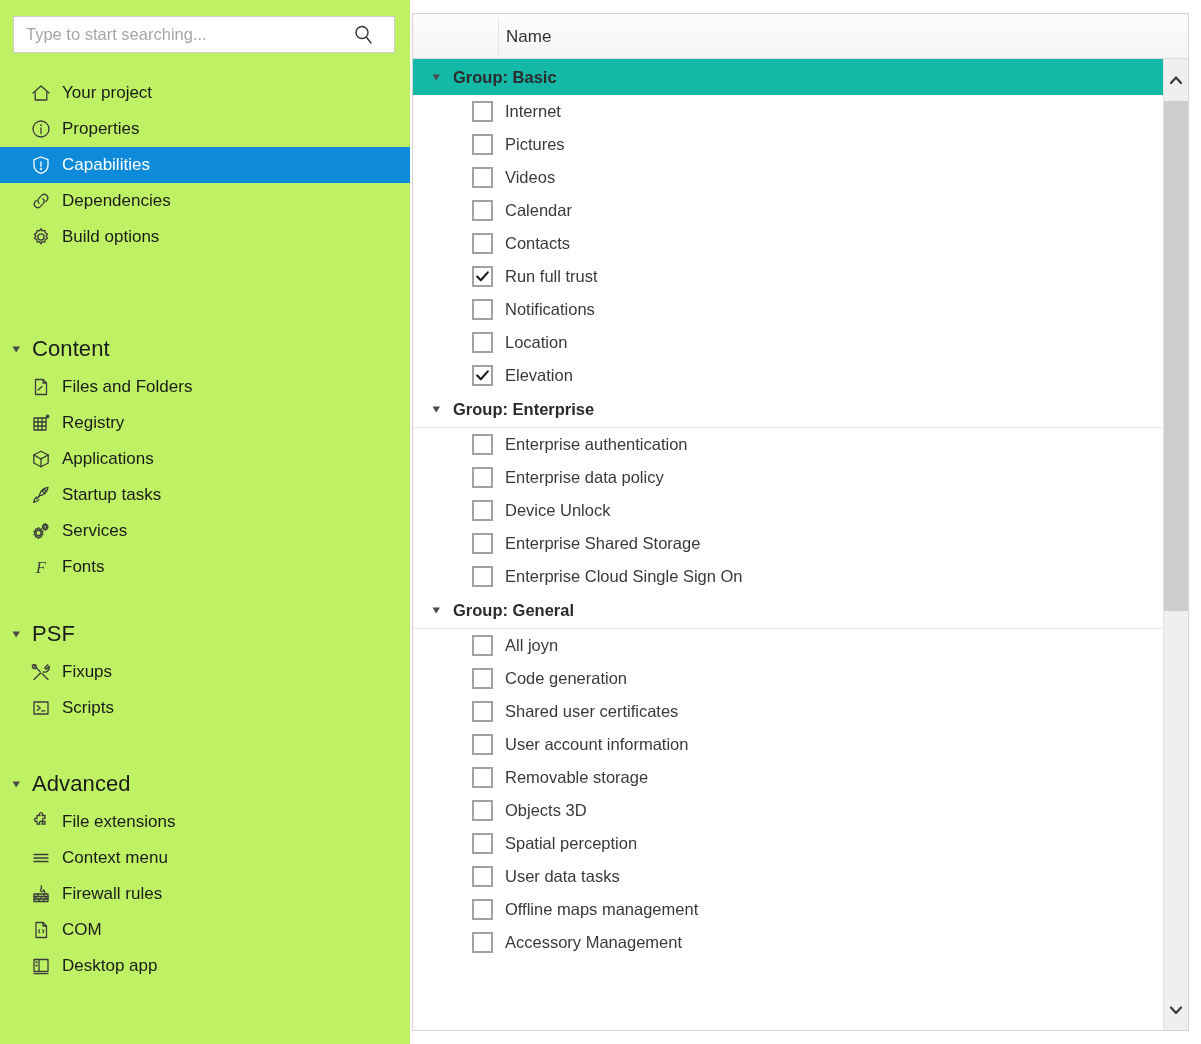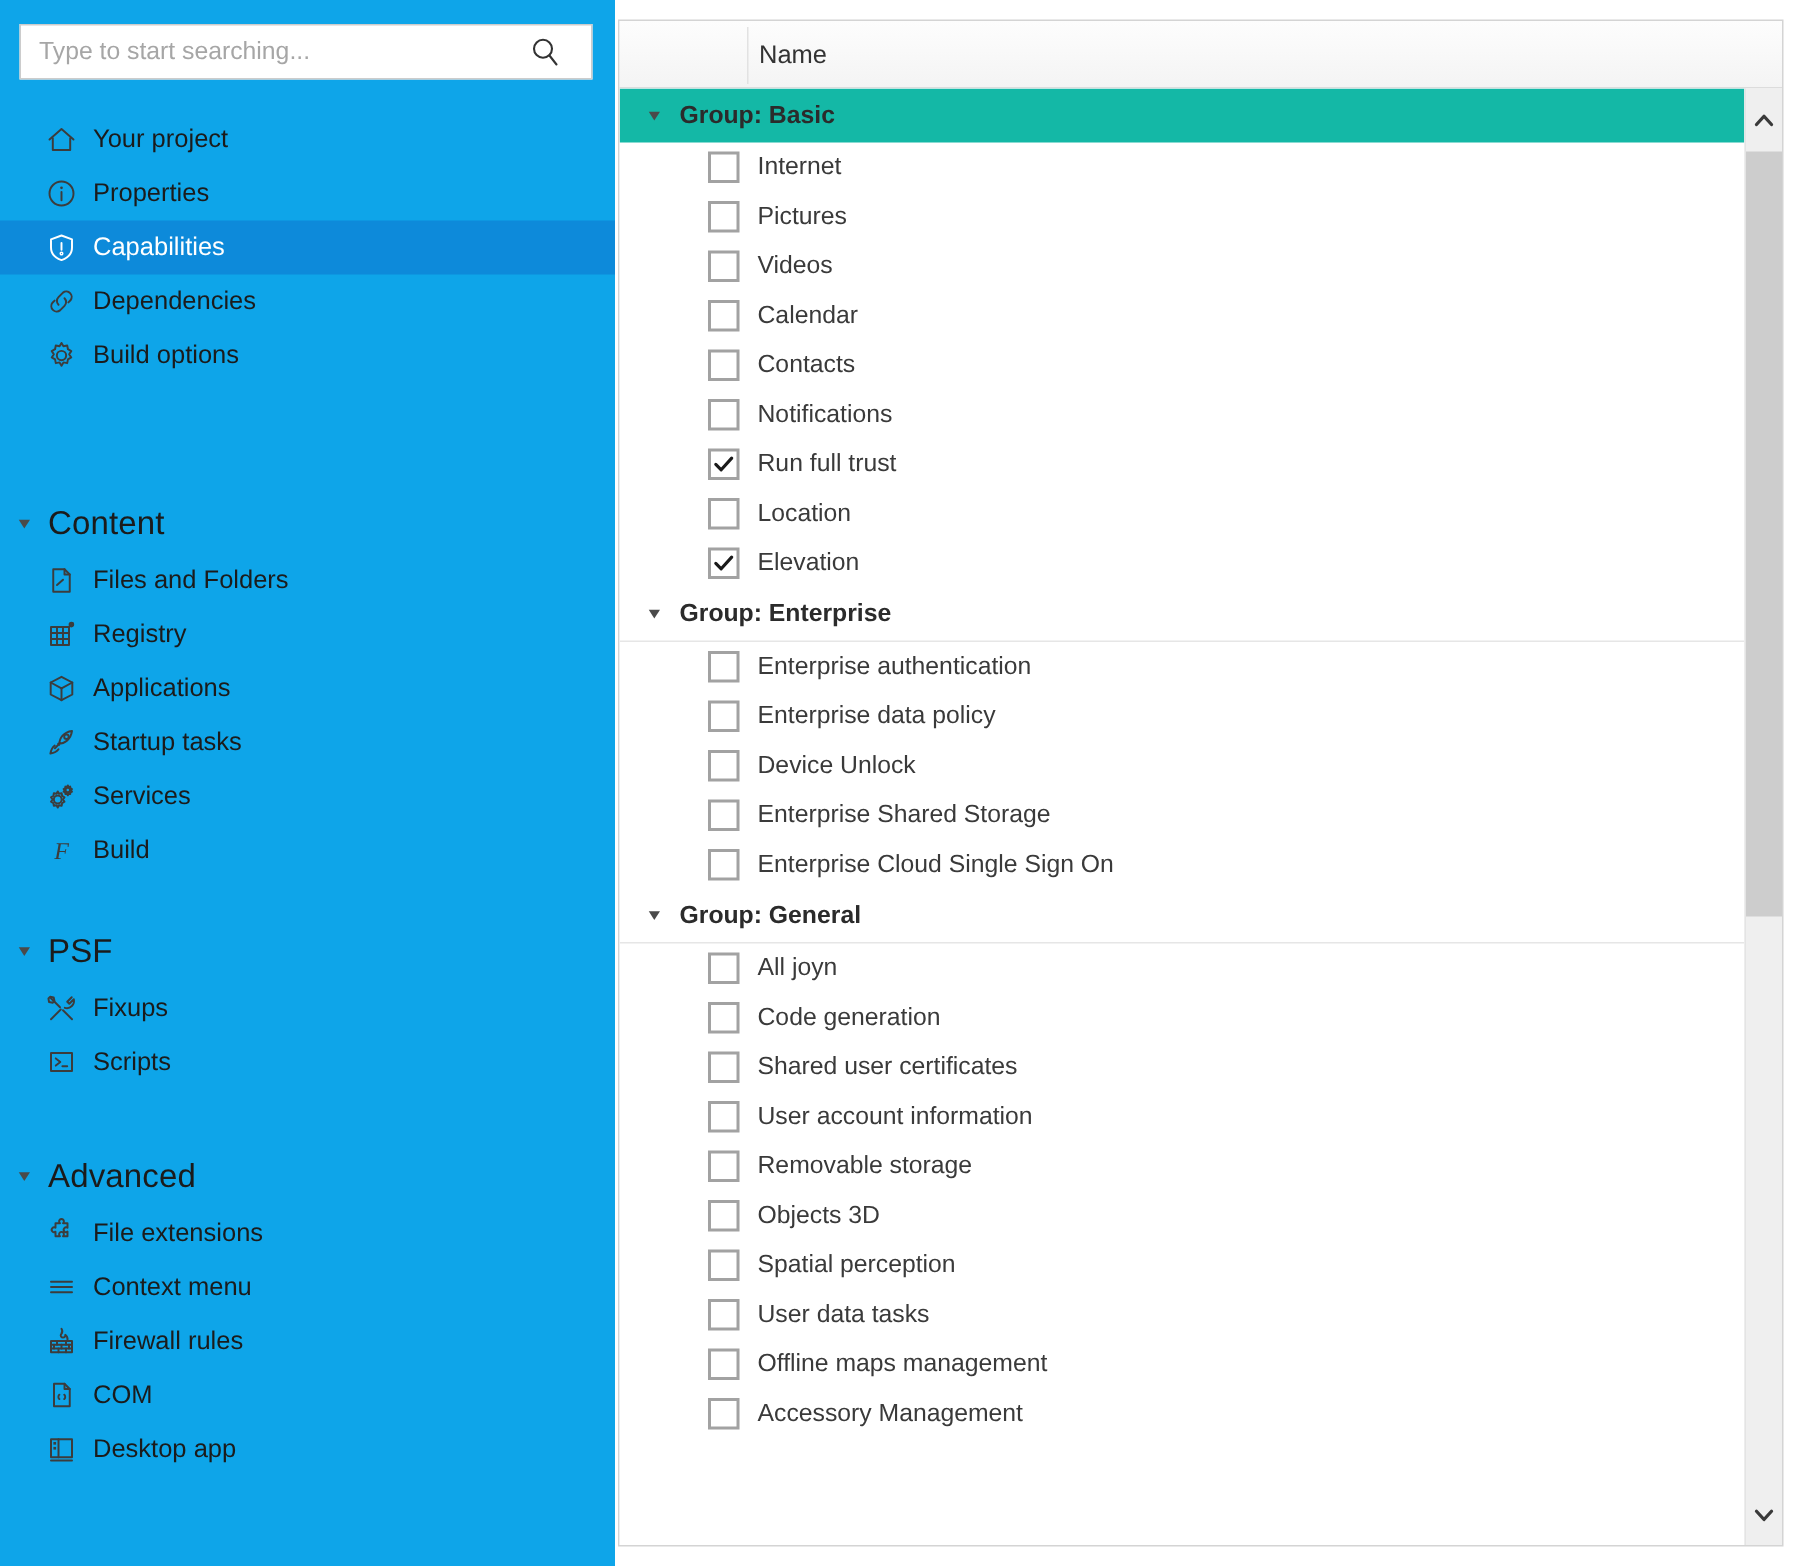--- a/index.html
+++ b/index.html
@@ -8,21 +8,21 @@
     width: 1201px; height: 1044px;
     background: #ffffff;
     font-family: "Liberation Sans", sans-serif;
     overflow: hidden;
   }
   #root { position: relative; width: 1201px; height: 1044px; background:#fff; }
 
   
   #sidebar {
     position: absolute; left:0; top:0; width:410px; height:1044px;
-    background:#0ea5e9;
+    background:#bef264;
   }
   #search-box {
     position:absolute; left:13px; top:16px; width:382px; height:37px;
     border:1px solid #cccccc; background:#ffffff;
     display:flex; align-items:center;
   }
   #search-input {
     border:none; outline:none; background:transparent;
     font-family:"Liberation Sans", sans-serif; font-size:16.5px;
     color:#333; padding-left:12px; width:330px; height:100%;
@@ -250,21 +250,21 @@
               </svg>
             </span>
             <span class="itxt">Services</span>
           </div>
           <div class="nav-item">
             <span class="ico">
               <svg width="22" height="22" viewBox="0 0 22 22">
                 <text x="11" y="16.5" font-family="Liberation Serif, serif" font-size="16" font-style="italic" fill="#3c3c3c" text-anchor="middle">F</text>
               </svg>
             </span>
-            <span class="itxt">Build</span>
+            <span class="itxt">Fonts</span>
           </div>
         </div>
         <div class="nav-section" style="top: 614px;">
           <div class="nav-header">
             <span class="tri">
               <svg width="11" height="11" viewBox="0 0 11 11">
                 <path d="M1.5 2.5 L9 2.5 L5.2 8.4 Z" fill="#4a4a4a"></path>
               </svg>
             </span>
             <span class="htxt">PSF</span>
@@ -394,30 +394,30 @@
         </div>
         <div class="cap-row">
           <span class="cb"></span>
           <span class="cap-label">Calendar</span>
         </div>
         <div class="cap-row">
           <span class="cb"></span>
           <span class="cap-label">Contacts</span>
         </div>
         <div class="cap-row">
-          <span class="cb"></span>
-          <span class="cap-label">Notifications</span>
-        </div>
-        <div class="cap-row">
           <span class="cb checked">
             <svg class="tick" width="15" height="15" viewBox="0 0 15 15">
               <polyline points="2.2,7.6 5.8,11.2 12.8,3.4" fill="none" stroke="#1a1a1a" stroke-width="2.1" stroke-linecap="round" stroke-linejoin="round"></polyline>
             </svg>
           </span>
           <span class="cap-label">Run full trust</span>
+        </div>
+        <div class="cap-row">
+          <span class="cb"></span>
+          <span class="cap-label">Notifications</span>
         </div>
         <div class="cap-row">
           <span class="cb"></span>
           <span class="cap-label">Location</span>
         </div>
         <div class="cap-row">
           <span class="cb checked">
             <svg class="tick" width="15" height="15" viewBox="0 0 15 15">
               <polyline points="2.2,7.6 5.8,11.2 12.8,3.4" fill="none" stroke="#1a1a1a" stroke-width="2.1" stroke-linecap="round" stroke-linejoin="round"></polyline>
             </svg>

